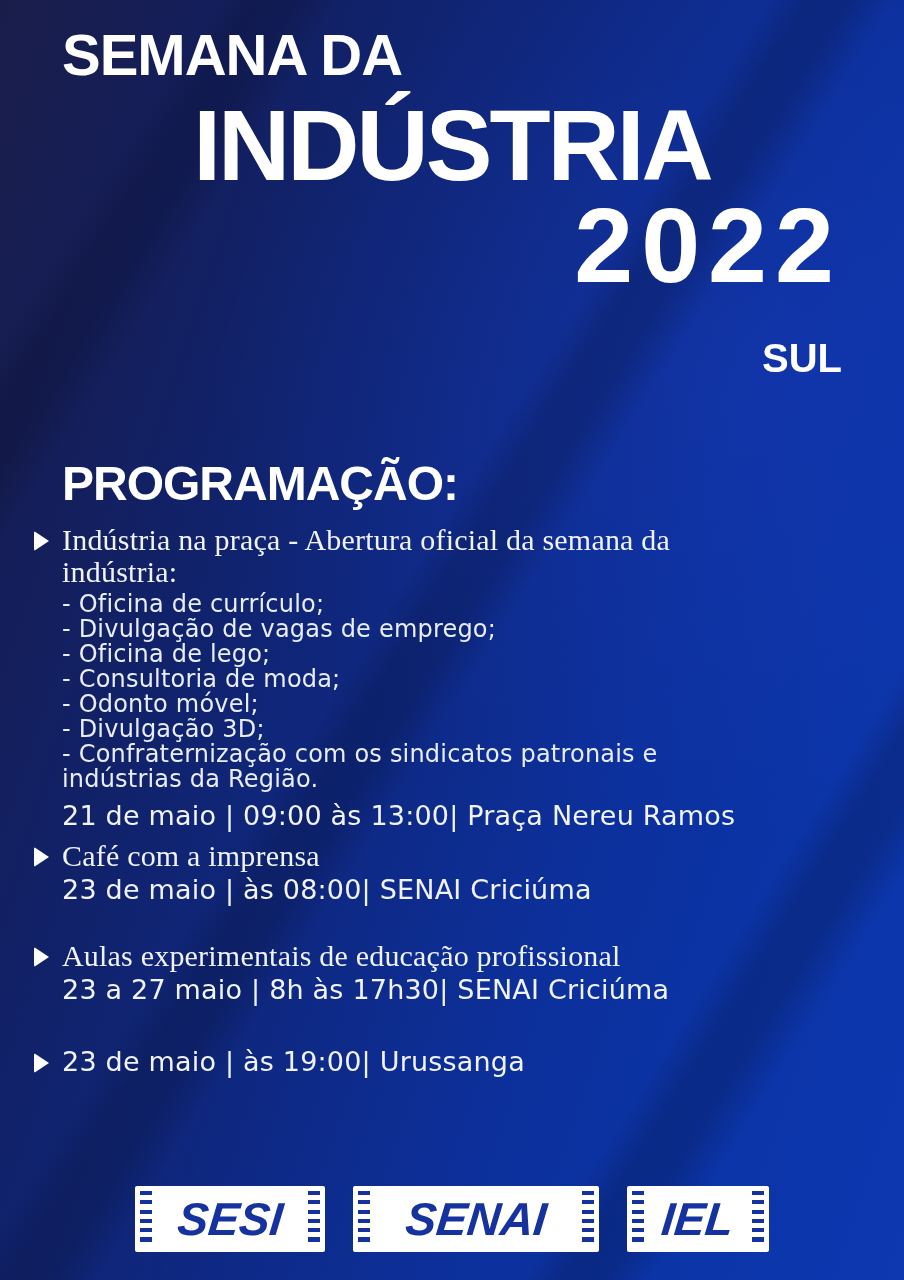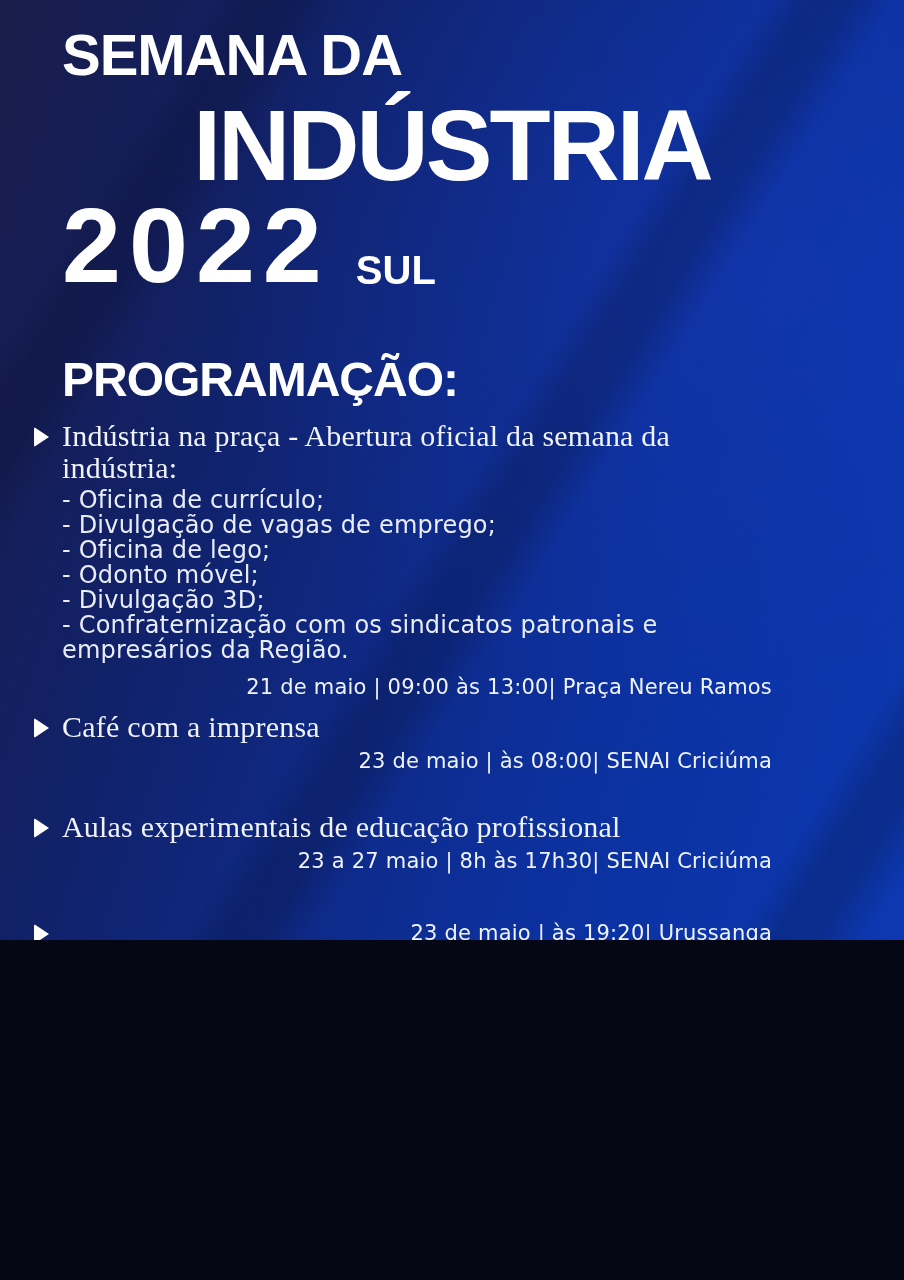--- a/index.html
+++ b/index.html
@@ -1,19 +1,19 @@
 <!DOCTYPE html>
 <html><head>
 <meta charset="utf-8">
 <style>
   html, body { margin: 0; padding: 0; background: #050814; }
   .canvas {
     position: relative;
     width: 904px;
-    height: 940px;
+    height: 1280px;
     overflow: hidden;
     font-family: "DejaVu Sans", sans-serif;
     color: #eef1fb;
     background:
       repeating-linear-gradient(122deg,
         rgba(6,9,32,0) 0px, rgba(6,9,32,0) 180px,
         rgba(6,9,32,0.22) 215px, rgba(6,9,32,0.22) 250px,
         rgba(6,9,32,0) 290px, rgba(6,9,32,0) 470px),
       radial-gradient(ellipse 900px 700px at 88% 30%, rgba(26,60,190,0.35), rgba(26,60,190,0) 65%),
       linear-gradient(108deg,
@@ -35,21 +35,21 @@
   .title-big {
     margin-top: 14px;
     font-family: "Liberation Sans", sans-serif;
     font-weight: 700;
     font-size: 100px;
     line-height: 0.95;
     letter-spacing: -3px;
     color: #ffffff;
     text-align: center;
   }
-  .year-row { display: flex; align-items: flex-end; margin-top: 6px; }
+  .year-row { display: flex; align-items: flex-end; margin-top: 6px; flex-direction: column; }
   .title-year {
     font-family: "Liberation Sans", sans-serif;
     font-weight: 700;
     font-size: 106px;
     line-height: 0.88;
     letter-spacing: 8px;
     color: #ffffff;
   }
   .title-region {
     font-family: "Liberation Sans", sans-serif;
@@ -58,21 +58,21 @@
     line-height: 1;
     margin-left: 26px;
     margin-bottom: 2px;
     letter-spacing: 0px;
     color: #ffffff;
     margin-top: 46px;
   }
 
   
   .section-heading {
-    margin-top: 64px;
+    margin-top: 80px;
     font-family: "Liberation Sans", sans-serif;
     font-weight: 700;
     font-size: 48px;
     letter-spacing: -1px;
     line-height: 1.0;
     color: #ffffff;
   }
 
   
   .events { margin-top: 16px; }
@@ -101,26 +101,25 @@
     margin-top: 4px;
     font-size: 24px;
     line-height: 25px;
     letter-spacing: 0.2px;
     max-width: 700px;
     color: #e9edf9;
   }
   .event-details span { display: block; }
   .event-schedule {
     margin-top: 8px;
-    font-size: 21px;
+    font-size: 27px;
     line-height: 32px;
     letter-spacing: 0.2px;
     max-width: 710px;
     color: #f0f3fc;
-    text-align: right;
   }
 
   
   .logo-bar {
     position: absolute;
     left: 0; right: 0;
     top: 1186px;
     display: flex;
     justify-content: center;
     align-items: flex-start;
@@ -178,42 +177,43 @@
 
     <section class="events">
 
       <div class="event" style="margin-top:14px;">
         <span class="bullet-icon"></span>
         <div class="event-title">Indústria na praça - Abertura oficial da semana da indústria:</div>
         <div class="event-details">
           <span>- Oficina de currículo;</span>
           <span>- Divulgação de vagas de emprego;</span>
           <span>- Oficina de lego;</span>
+          <span>- Consultoria de moda;</span>
           <span>- Odonto móvel;</span>
           <span>- Divulgação 3D;</span>
-          <span>- Confraternização com os sindicatos patronais e empresários da Região.</span>
+          <span>- Confraternização com os sindicatos patronais e indústrias da Região.</span>
         </div>
         <div class="event-schedule">21 de maio | 09:00 às 13:00| Praça Nereu Ramos</div>
       </div>
 
       <div class="event tight">
         <span class="bullet-icon"></span>
         <div class="event-title">Café com a imprensa</div>
         <div class="event-schedule" style="margin-top:2px;">23 de maio | às 08:00| SENAI Criciúma</div>
       </div>
 
       <div class="event" style="margin-top:34px;">
         <span class="bullet-icon"></span>
         <div class="event-title">Aulas experimentais de educação profissional</div>
         <div class="event-schedule" style="margin-top:2px;">23 a 27 maio | 8h às 17h30| SENAI Criciúma</div>
       </div>
 
       <div class="event" style="margin-top:40px;">
         <span class="bullet-icon"></span>
-        <div class="event-schedule" style="margin-top:2px;">23 de maio | às 19:20| Urussanga</div>
+        <div class="event-schedule" style="margin-top:2px;">23 de maio | às 19:00| Urussanga</div>
       </div>
 
 
     </section>
   </div>
 
   <footer class="logo-bar">
     <div class="logo-box sesi">
       <span class="logo-text">SESI</span>
     </div>

